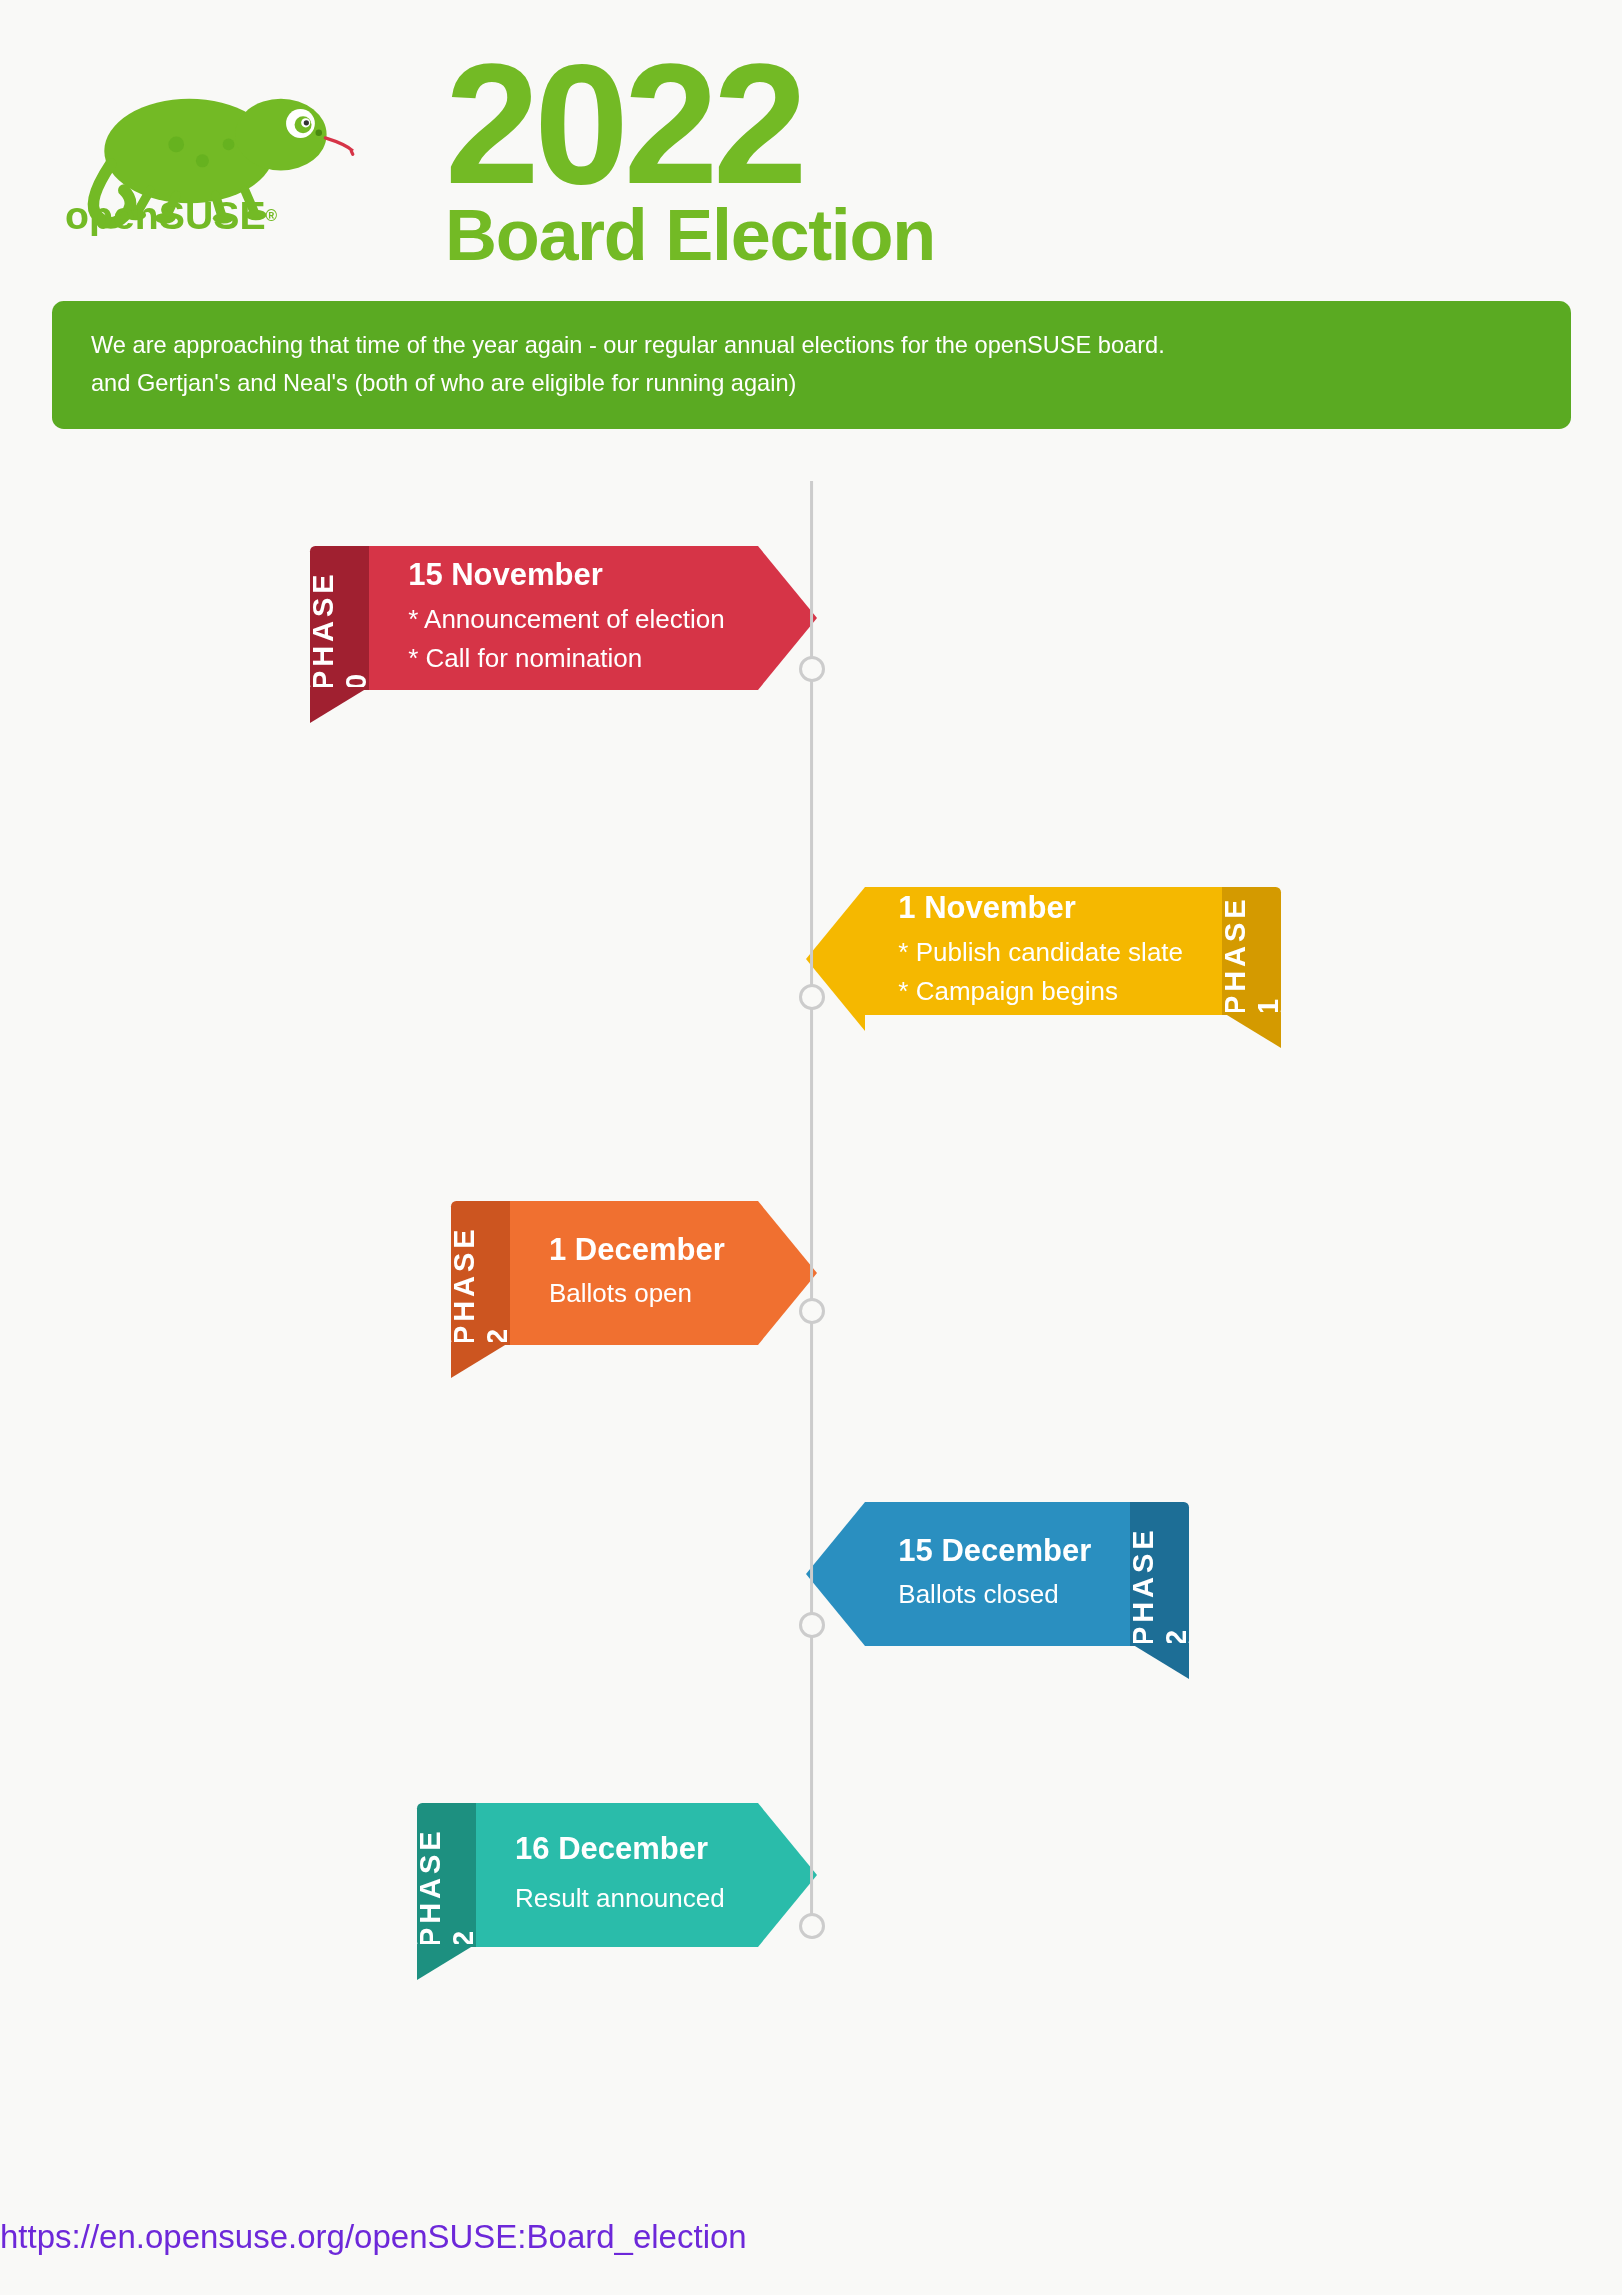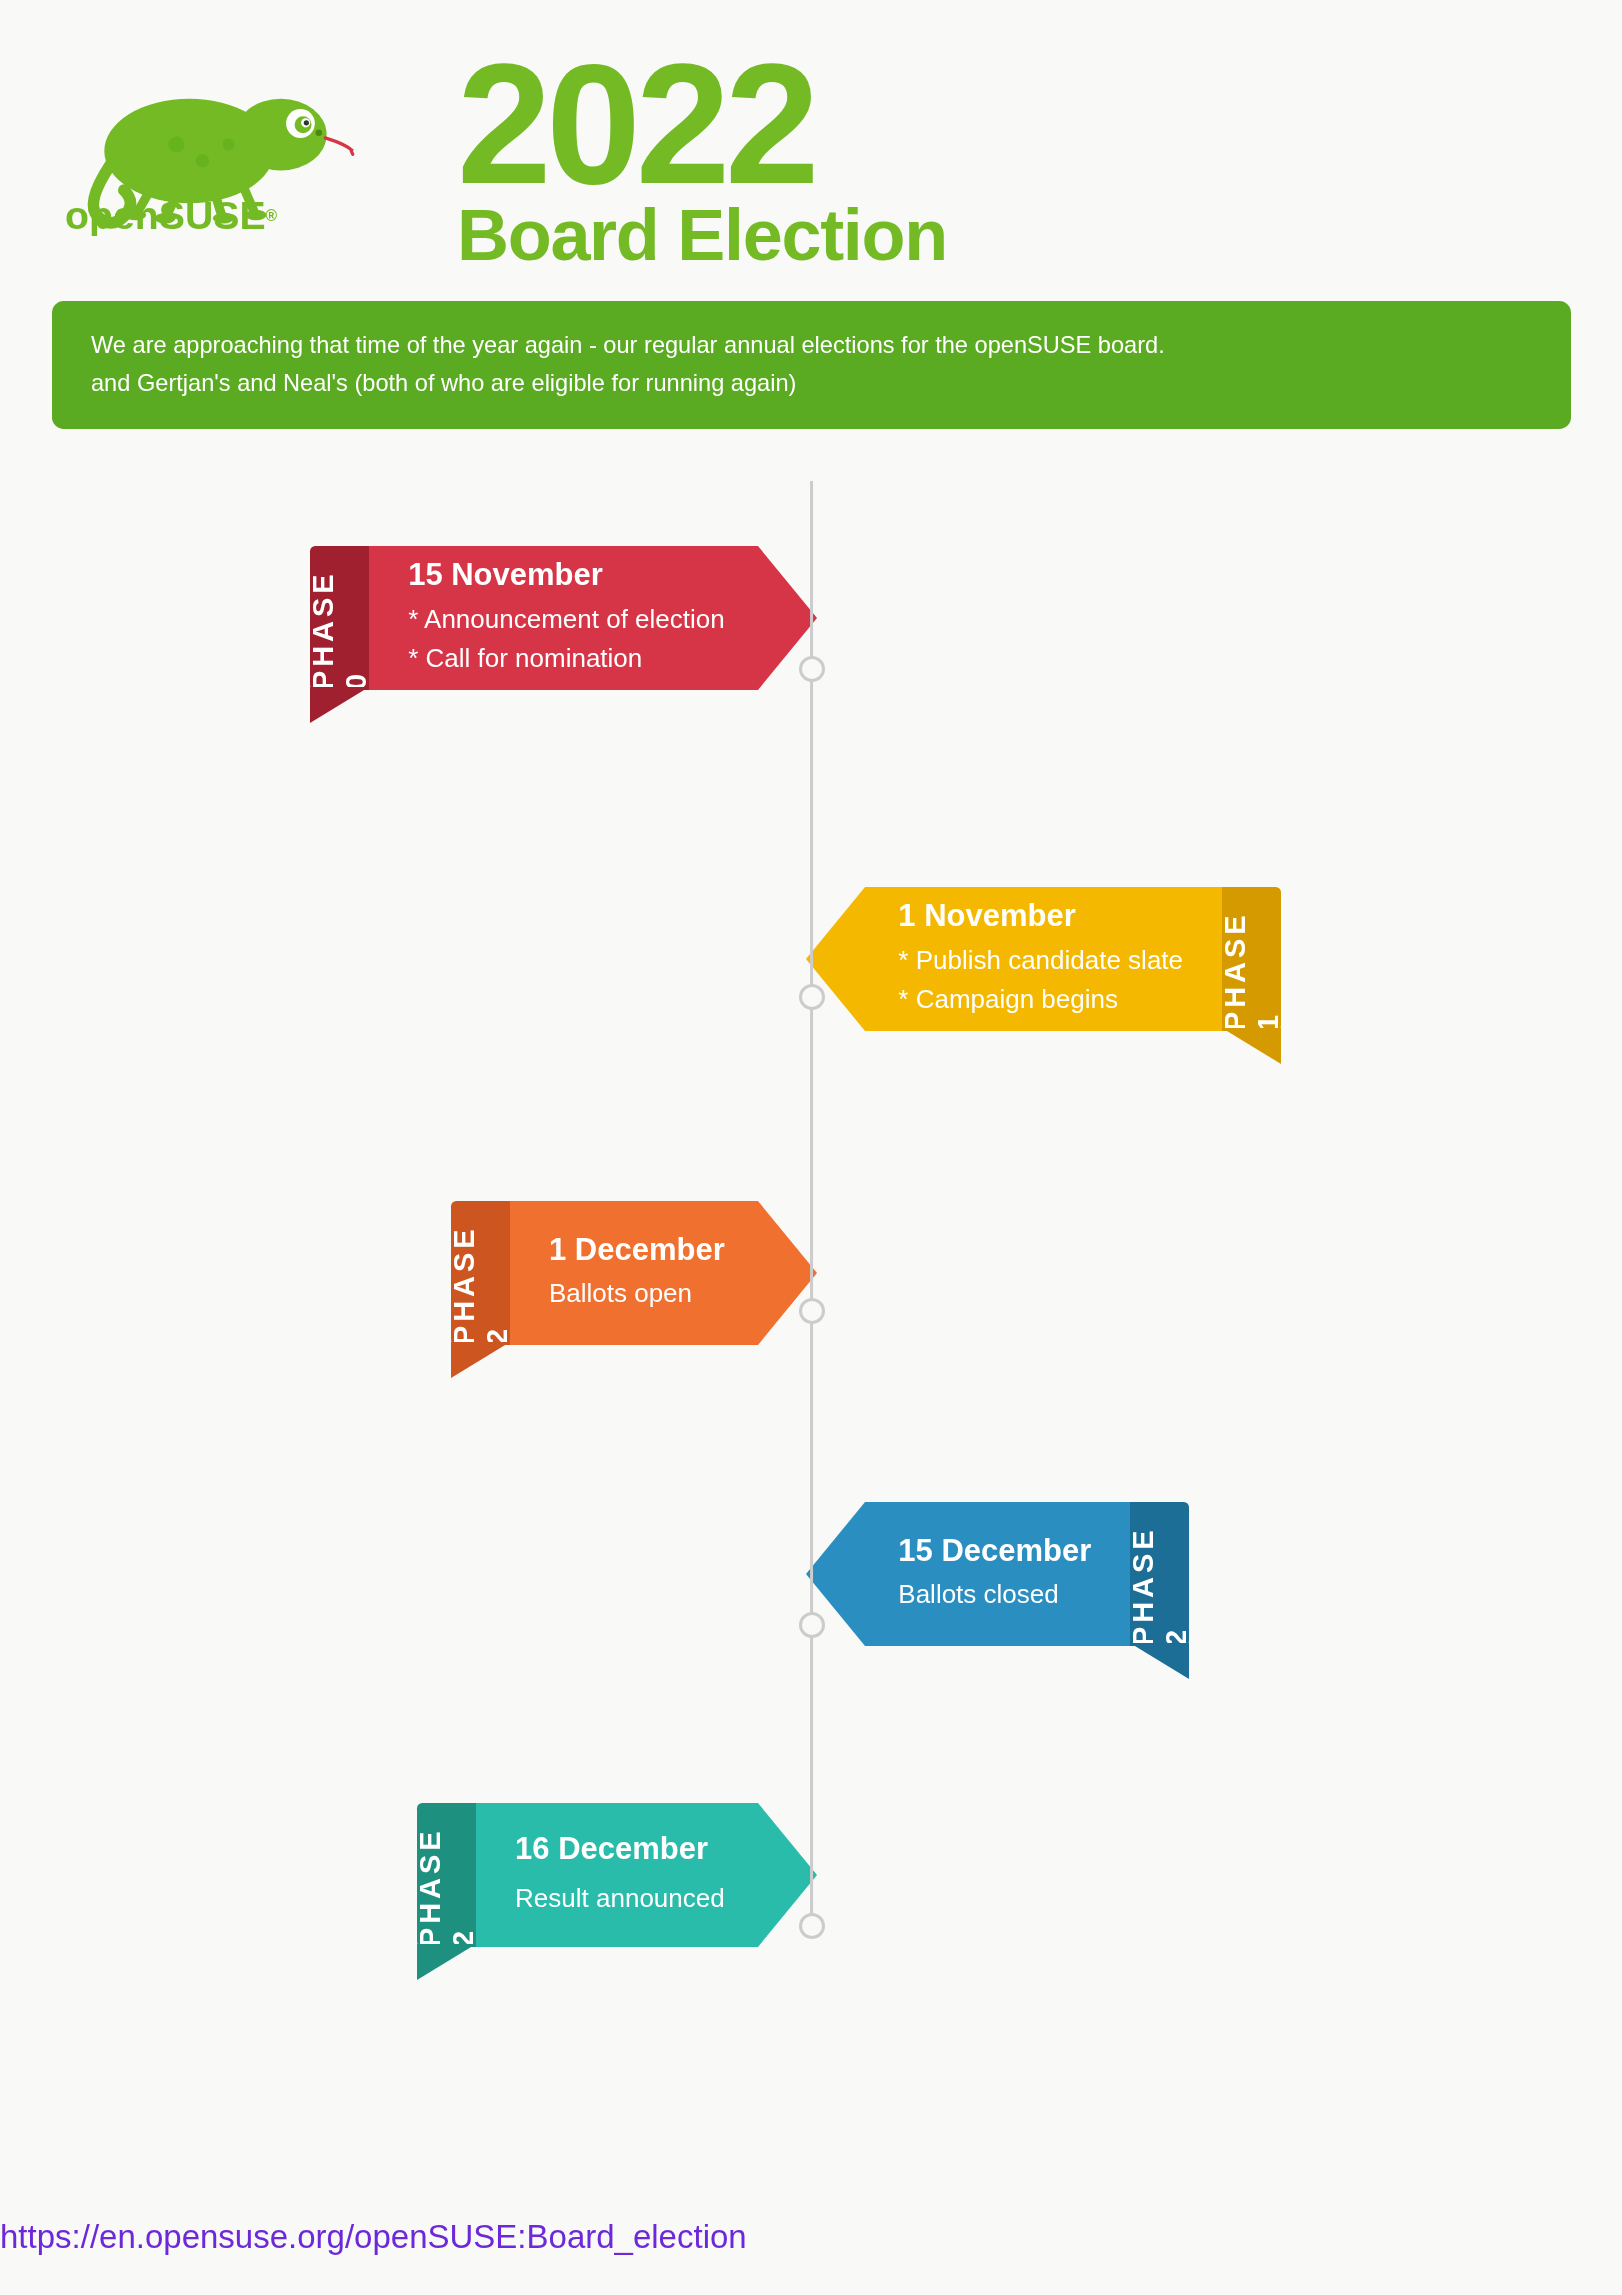--- a/index.html
+++ b/index.html
@@ -11,21 +11,21 @@
       font-family: 'Arial', sans-serif;
       overflow: hidden;
       position: relative;
     }
 
     
     .header {
       display: flex;
       align-items: center;
       padding: 39px 79px 26px 52px;
-      gap: 39px;
+      gap: 27px;
     }
 
     .logo-area {
       display: flex;
       flex-direction: column;
       align-items: flex-start;
     }
 
     .logo-svg {
       width: 340px;
@@ -269,21 +269,21 @@
       <div class="banner-title">15 November</div>
       <div class="banner-text">* Announcement of election</div>
       <div class="banner-text">* Call for nomination</div>
     </div>
 
     <div style="width:0; height:0; border-top:72px solid transparent; border-bottom:72px solid transparent; border-left:59px solid #d63447; flex-shrink:0;"></div>
   </div>
 
   <div class="timeline-dot" style="top: 503px;"></div>
 
-  <div class="banner-right phase1-banner" style="height:144px; left:calc(50% - 5.2px);">
+  <div class="banner-right phase1-banner" style="height:128px; left:calc(50% - 5.2px);">
 
     <div style="width:0; height:0; border-top:72px solid transparent; border-bottom:72px solid transparent; border-right:59px solid #f5b800; flex-shrink:0;"></div>
     <div class="banner-body" style="background:#f5b800; flex:1; border-radius:0; position:relative;">
       <div class="banner-title">1 November</div>
       <div class="banner-text">* Publish candidate slate</div>
       <div class="banner-text">* Campaign begins</div>
     </div>
 
     <div style="background:#d49a00; width:59px; border-radius:0 5.2px 5.2px 0; display:flex; align-items:center; justify-content:center; position:relative;">
       <span class="phase-strip">PHASE 1</span>

